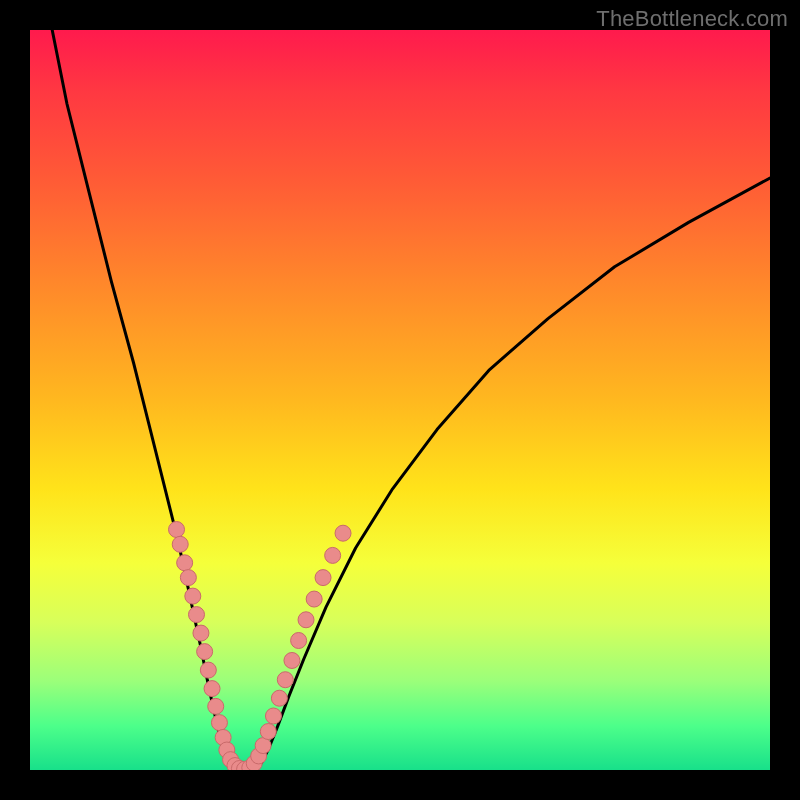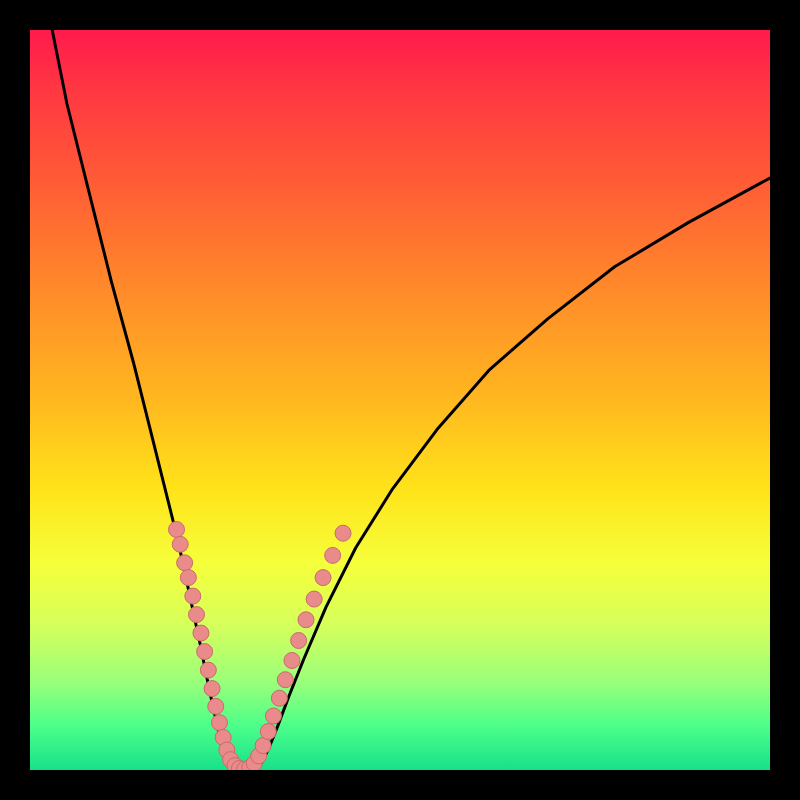--- a/index.html
+++ b/index.html
@@ -90,13 +90,14 @@
           <circle cx="261.96" cy="630.48" r="8" fill="#e98b8b" stroke="#c96a6a" stroke-width="1"></circle>
           <circle cx="268.62" cy="610.50" r="8" fill="#e98b8b" stroke="#c96a6a" stroke-width="1"></circle>
           <circle cx="276.02" cy="589.78" r="8" fill="#e98b8b" stroke="#c96a6a" stroke-width="1"></circle>
           <circle cx="284.16" cy="569.06" r="8" fill="#e98b8b" stroke="#c96a6a" stroke-width="1"></circle>
           <circle cx="293.04" cy="547.60" r="8" fill="#e98b8b" stroke="#c96a6a" stroke-width="1"></circle>
           <circle cx="302.66" cy="525.40" r="8" fill="#e98b8b" stroke="#c96a6a" stroke-width="1"></circle>
           <circle cx="313.02" cy="503.20" r="8" fill="#e98b8b" stroke="#c96a6a" stroke-width="1"></circle>
         </g>
     </svg>
   </div>
+  <div class="watermark">TheBottleneck.com</div>
 </div>
 
 </body></html>

